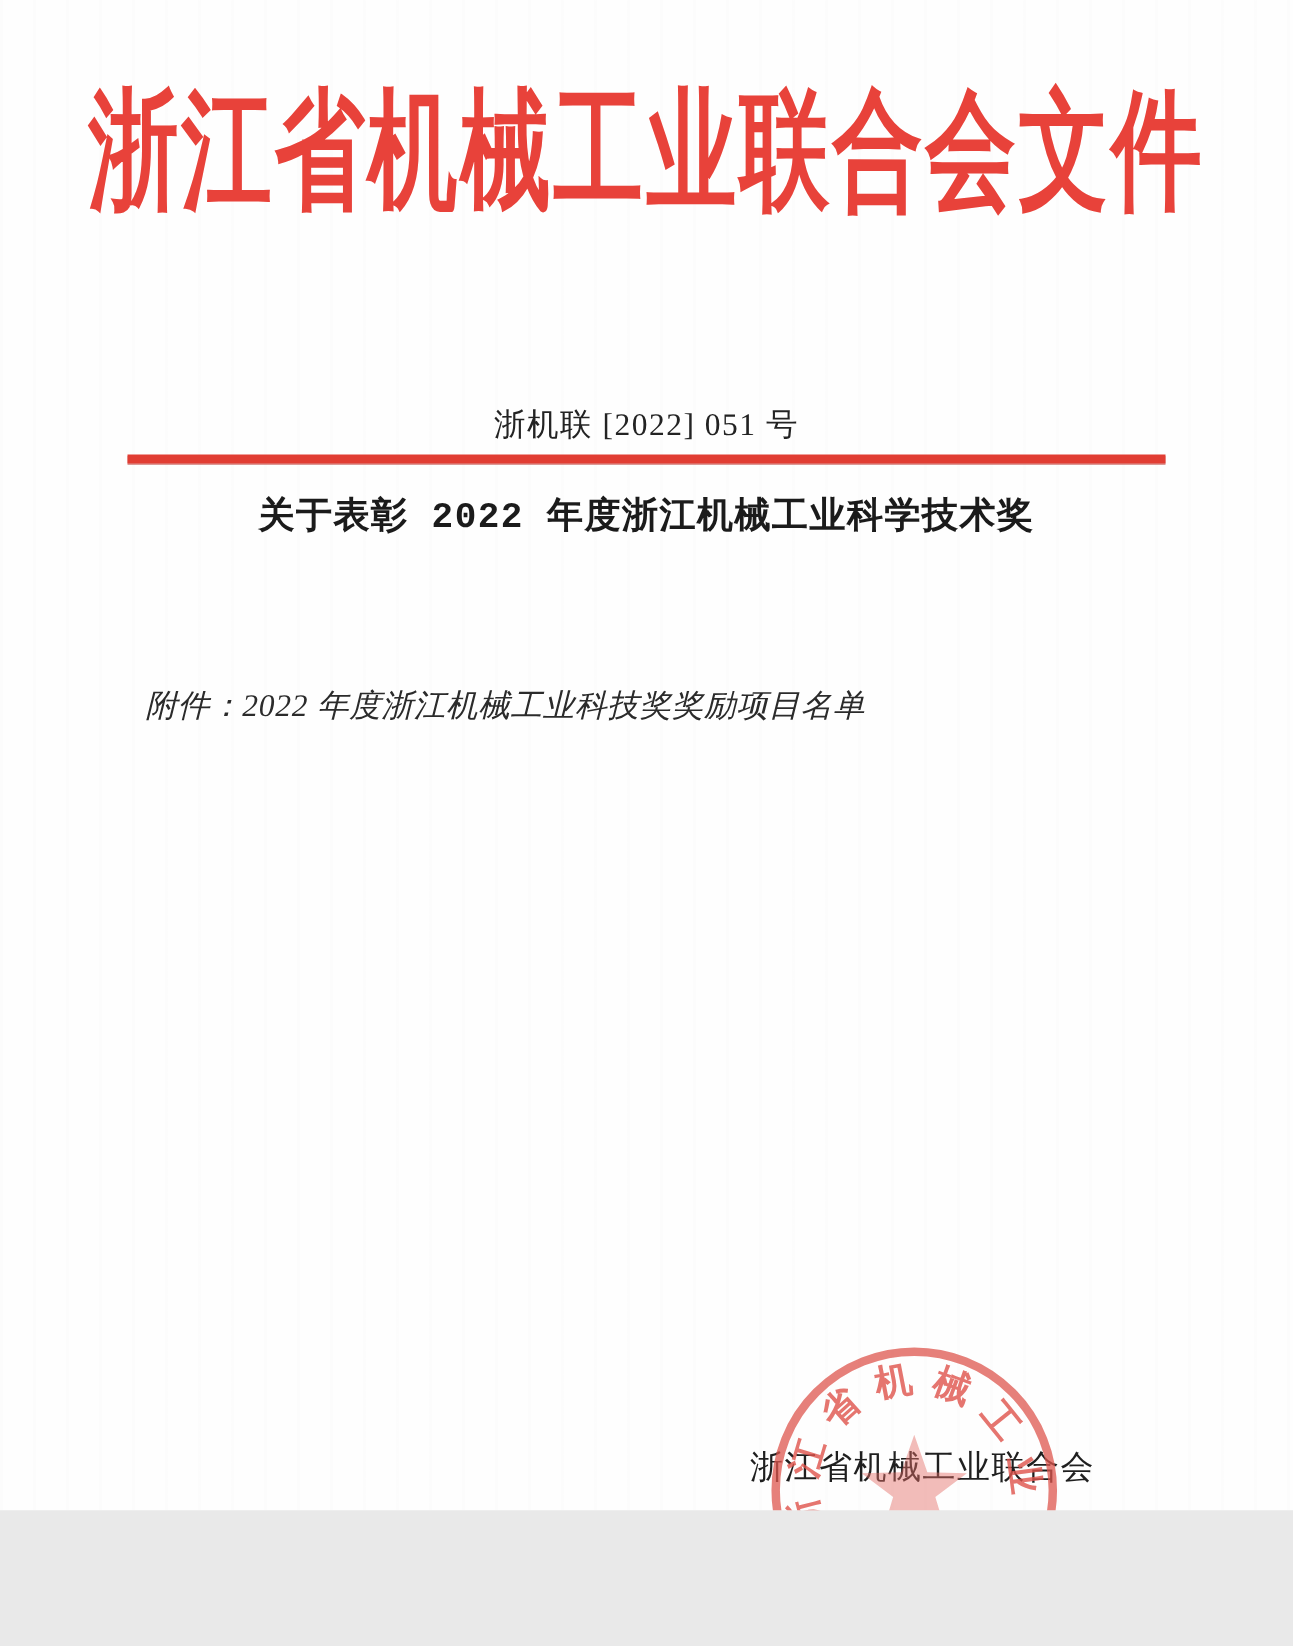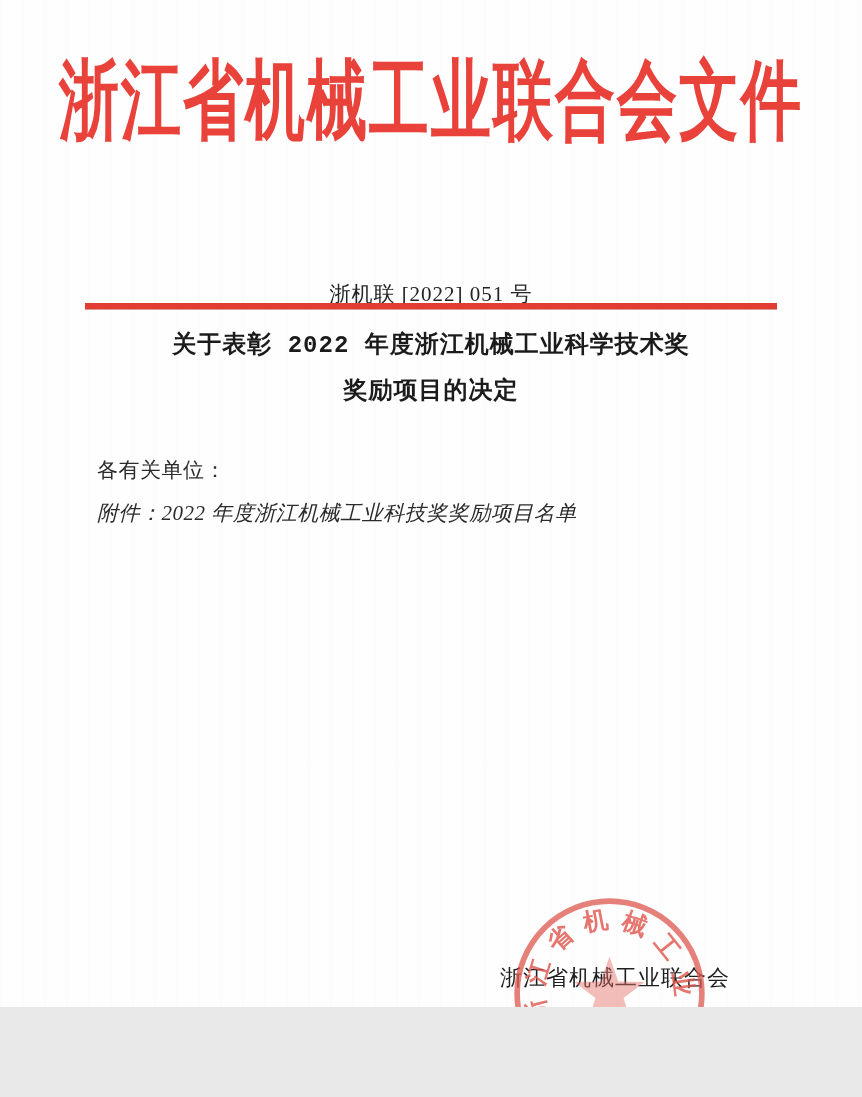--- a/index.html
+++ b/index.html
@@ -27,21 +27,21 @@
     line-height: 62px;
     font-weight: 900;
     letter-spacing: 2px;
     color: #e8423a;
     transform: scaleY(1.45);
     transform-origin: 50% 0;
     white-space: nowrap;
   }
   .doc-number {
     position: absolute;
-    top: 280px;
+    top: 269px;
     left: 0;
     width: 100%;
     text-align: center;
     font-size: 21px;
     color: #232323;
     letter-spacing: 1px;
   }
   .red-rule {
     position: absolute;
     top: 303px;
@@ -107,25 +107,23 @@
 <div class="page">
 
   <div class="red-header">浙江省机械工业联合会文件</div>
 
   <div class="doc-number">浙机联 [2022] 051 号</div>
 
   <div class="red-rule"></div>
 
   <div class="doc-title">
     <div>关于表彰 2022 年度浙江机械工业科学技术奖</div>
-    <div>奖励项目的决定</div>
   </div>
 
   <div class="body-block">
-    <p class="salutation">各有关单位：</p>
     <p class="attachment">附件：2022 年度浙江机械工业科技奖奖励项目名单</p>
   </div>
 
   <div class="signature">
     <div>浙江省机械工业联合会</div>
   </div>
 
   <svg class="seal" viewBox="0 0 190 190" aria-hidden="true">
 
     <circle cx="95" cy="95" r="90" fill="none" stroke="rgba(221,86,78,0.75)" stroke-width="5.5"></circle>

